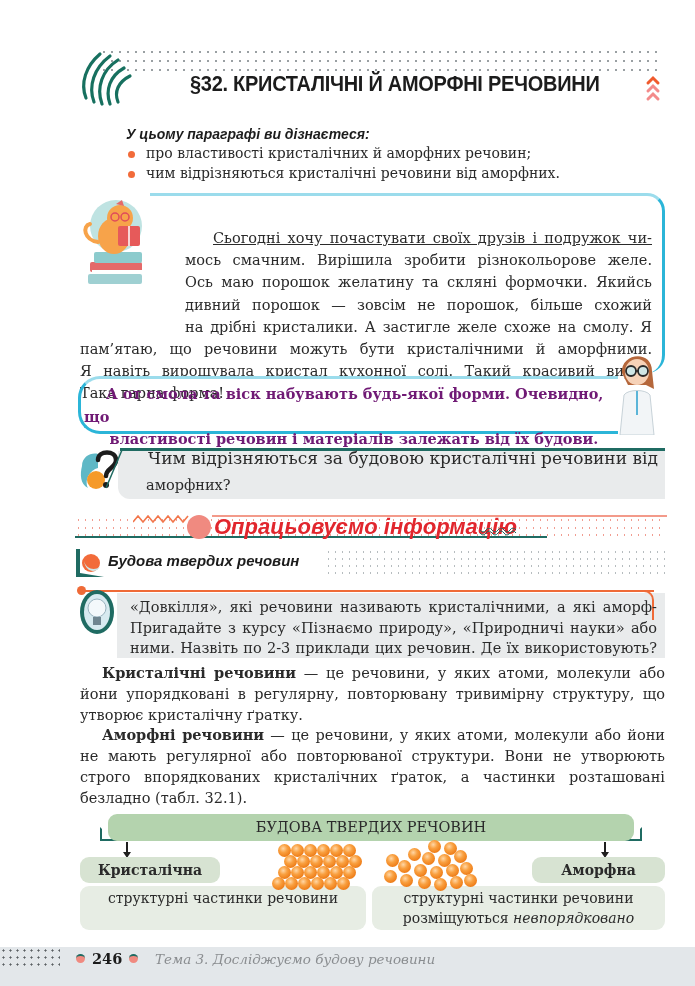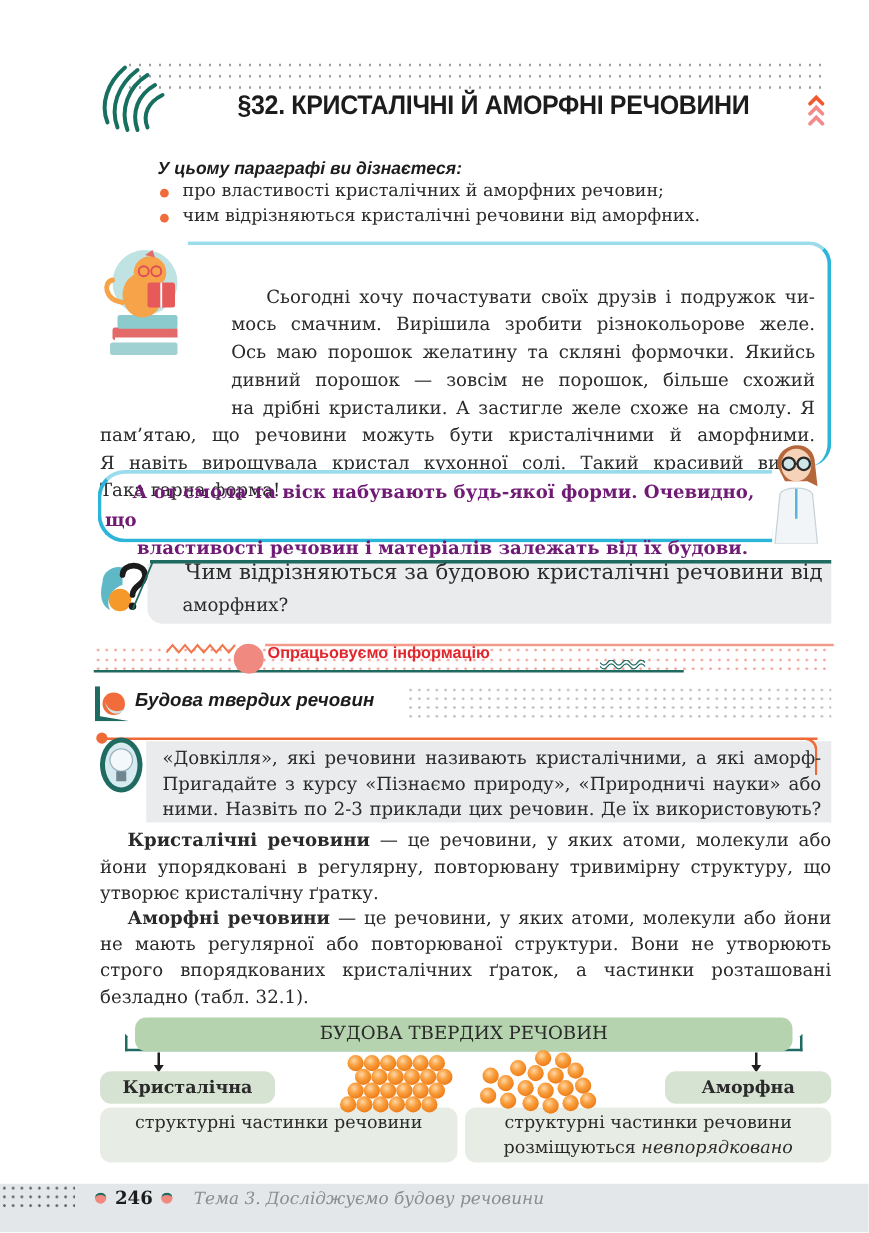--- a/index.html
+++ b/index.html
@@ -31,21 +31,21 @@
   .q-line { position: absolute; left: 120px; top: 448px; width: 545px; height: 3px; background: #1f6b62; }
   .q-box { position: absolute; left: 118px; top: 451px; width: 547px; height: 48px; background: #e9ebec; border-bottom-left-radius: 12px; }
   .q-text { position: absolute; left: 146px; top: 448px; width: 512px; font-size: 17px; line-height: 21.5px; color: #2a2a2a; text-align: justify; text-align-last: justify; }
   .q-text2 { position: absolute; left: 146px; top: 477px; font-size: 14.5px; color: #2a2a2a; }
 
   
   .banner-dots { position: absolute; left: 75px; width: 590px; height: 2px; background-image: radial-gradient(circle, #f19d91 0.9px, transparent 1.1px); background-size: 7px 2px; background-repeat: repeat-x; }
   .banner-line-top { position: absolute; left: 212px; top: 515px; width: 455px; height: 2px; background: #f39a8a; }
   .banner-line-bot { position: absolute; left: 75px; top: 536px; width: 472px; height: 2px; background: #1f6b62; }
   .banner-circle { position: absolute; left: 187px; top: 515px; width: 24px; height: 24px; border-radius: 50%; background: #f08a80; }
-  .banner-title { position: absolute; left: 214px; top: 514px; font-family: "Liberation Sans", sans-serif; font-weight: bold; font-size: 13px; color: #e1262d; }
+  .banner-title { position: absolute; left: 214px; top: 514px; font-family: "Liberation Sans", sans-serif; font-weight: bold; font-style: italic; font-size: 22px; color: #e1262d; }
 
   .sub-dots { position: absolute; left: 325px; width: 340px; height: 2px; background-image: radial-gradient(circle, #b6bcbf 0.9px, transparent 1.1px); background-size: 7px 2px; background-repeat: repeat-x; }
   .sub-title { position: absolute; left: 108px; top: 552px; font-family: "Liberation Sans", sans-serif; font-weight: bold; font-style: italic; font-size: 15px; color: #1c1c1c; }
 
   
   .recall-box { position: absolute; left: 117px; top: 593px; width: 548px; height: 65px; background: #e9ebec; }
   .recall-line { position: absolute; left: 84px; top: 590px; width: 570px; height: 2px; background: #ef6a37; }
   .recall-corner { position: absolute; left: 640px; top: 590px; width: 14px; height: 30px; border-top: 2px solid #ef6a37; border-right: 2px solid #ef6a37; border-top-right-radius: 10px; }
   .recall-dot { position: absolute; left: 77px; top: 586px; width: 9px; height: 9px; border-radius: 50%; background: #ef6a37; }
   .recall-text { position: absolute; left: 130px; top: 597px; width: 527px; font-size: 14.5px; line-height: 20.5px; color: #2a2a2a; text-align: justify; text-align-last: justify; }
@@ -118,21 +118,21 @@
   <circle cx="42" cy="22" r="13" fill="#f7a34a"></circle>
   <circle cx="37" cy="21" r="4" fill="none" stroke="#e04b5a" stroke-width="1.5"></circle>
   <circle cx="47" cy="21" r="4" fill="none" stroke="#e04b5a" stroke-width="1.5"></circle>
   <path d="M38 8 L44 4 L46 10 Z" fill="#e46a6a"></path>
   <rect x="40" y="30" width="22" height="20" rx="2" fill="#e65a5a"></rect>
   <path d="M51 30 L51 50" stroke="#fff" stroke-width="1.5"></path>
   <path d="M20 46 C 6 44, 4 30, 12 28" fill="none" stroke="#f7a34a" stroke-width="4" stroke-linecap="round"></path>
 </svg>
 
 <div class="story-text">
-  <span class="l ind1" style="text-align-last:justify;">Сьогодні хочу почастувати своїх друзів і подружок чи-</span>
+  <span class="l ind1" style="text-align-last:justify;text-decoration:underline;">Сьогодні хочу почастувати своїх друзів і подружок чи-</span>
   <span class="l ind" style="text-align-last:justify;">мось смачним. Вирішила зробити різнокольорове желе.</span>
   <span class="l ind" style="text-align-last:justify;">Ось маю порошок желатину та скляні формочки. Якийсь</span>
   <span class="l ind" style="text-align-last:justify;">дивний порошок — зовсім не порошок, більше схожий</span>
   <span class="l ind" style="text-align-last:justify;">на дрібні кристалики. А застигле желе схоже на смолу. Я</span>
   <span class="l" style="text-align-last:justify;">пам’ятаю, що речовини можуть бути кристалічними й аморфними.</span>
   <span class="l" style="text-align-last:justify;">Я навіть вирощувала кристал кухонної солі. Такий красивий виріс!</span>
   <span class="l">Така гарна форма!</span>
 </div>
 
 <div class="reply-frame"></div>

